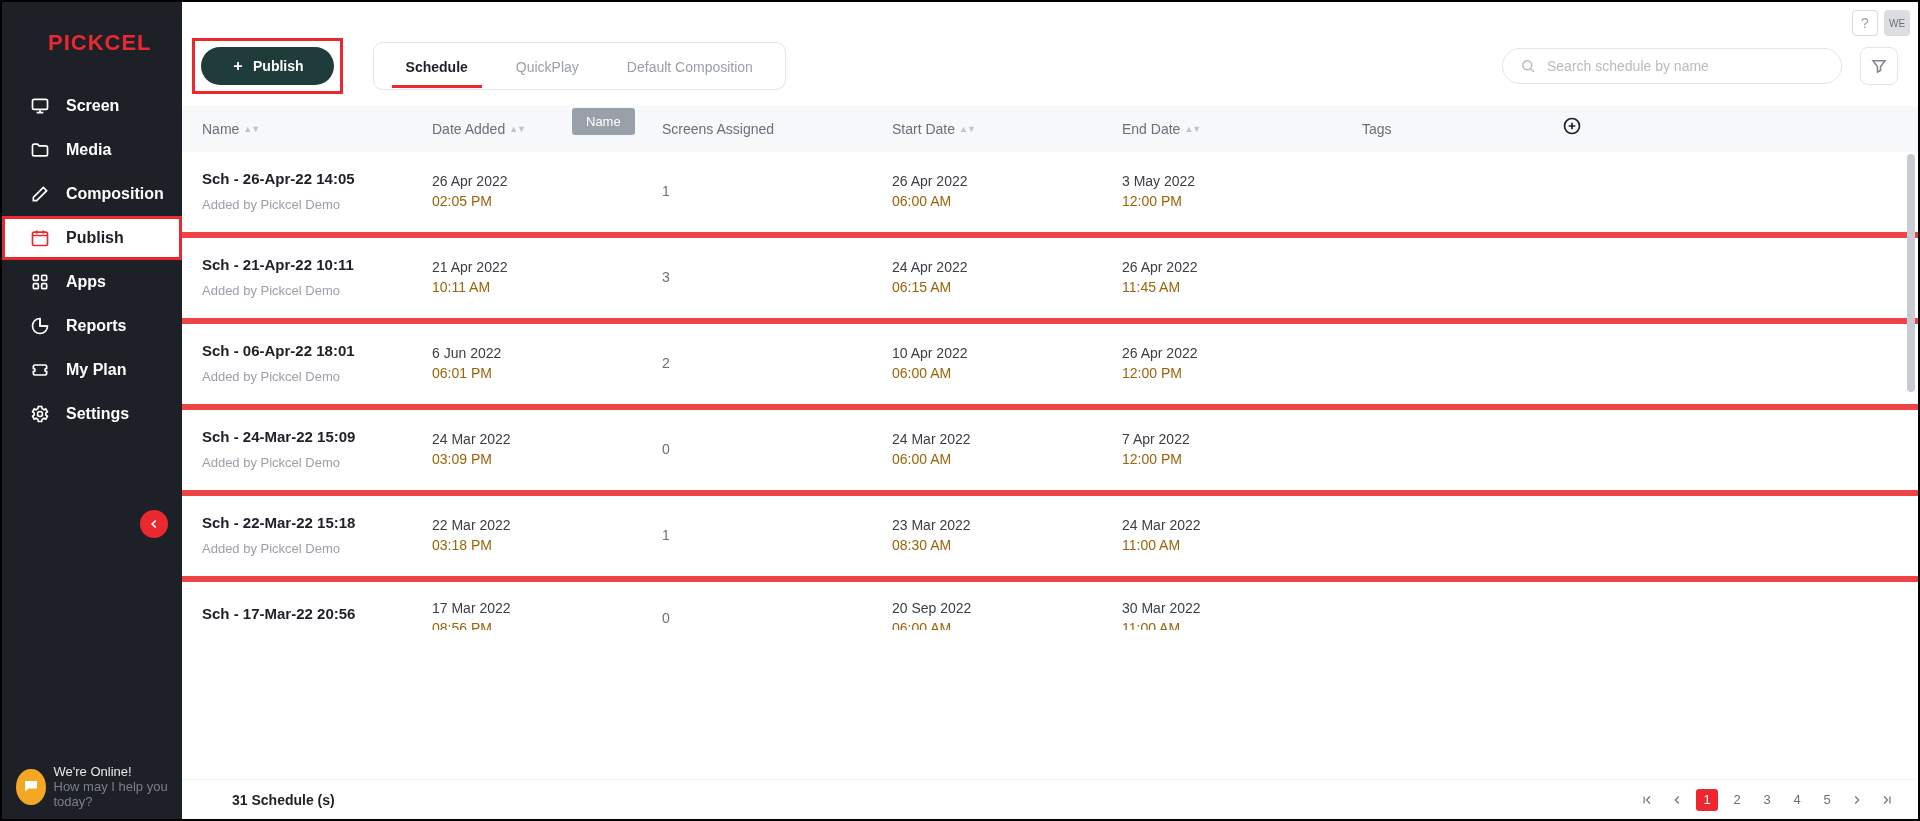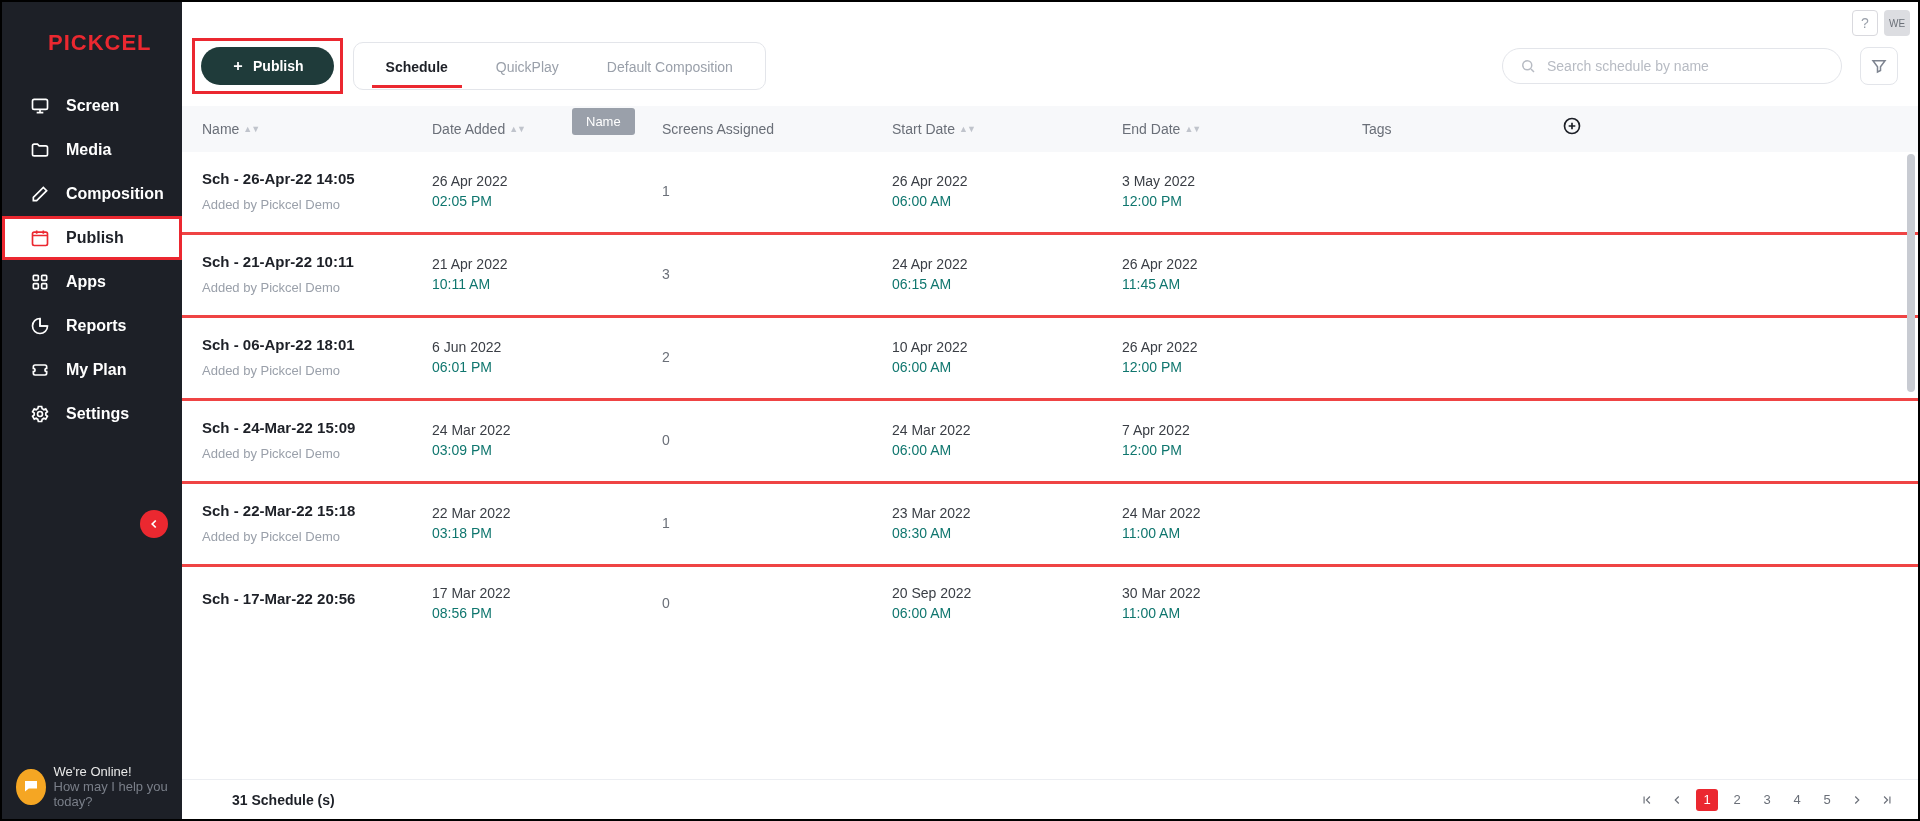--- a/index.html
+++ b/index.html
@@ -21,43 +21,43 @@
 
   .main { flex:1; position:relative; background:#fff; display:flex; flex-direction:column; }
 
   .topbar-right { position:absolute; right:8px; top:8px; display:flex; gap:6px; align-items:center; }
   .help-btn { width:26px; height:26px; border:1px solid #d9d9de; border-radius:4px; display:flex; align-items:center; justify-content:center; color:#9aa0aa; font-size:14px; background:#fff; cursor:pointer; }
   .avatar { width:26px; height:26px; background:#dcdde1; border-radius:4px; display:flex; align-items:center; justify-content:center; font-size:10px; color:#6b7078; }
 
   .toolbar-row { display:flex; align-items:center; padding:36px 20px 0 10px; gap:10px; }
   .publish-box { border:3px solid #eb2830; padding:6px; display:inline-flex; }
   .publish-btn { background:#1f3b3a; color:#fff; border:none; border-radius:22px; padding:11px 30px; font-size:14px; font-weight:600; display:flex; align-items:center; gap:8px; cursor:pointer; }
-  .tabs-wrap { margin-left:0; border:1px solid #e3e5ea; border-radius:10px; display:flex; align-items:center; padding:0 8px; height:48px; }
+  .tabs-wrap { margin-left:20px; border:1px solid #e3e5ea; border-radius:10px; display:flex; align-items:center; padding:0 8px; height:48px; }
   .tab { padding:14px 24px 12px; font-size:14px; color:#9aa0aa; cursor:pointer; position:relative; }
   .tab.active { color:#1d2027; font-weight:600; }
   .tab.active::after { content:""; position:absolute; left:10px; right:10px; bottom:-1px; height:3px; background:#eb2830; }
   .toolbar-spacer { flex:1; }
   .search-wrap { display:flex; align-items:center; gap:10px; border:1px solid #e3e5ea; border-radius:24px; padding:8px 16px; width:340px; color:#b7bbc3; }
   .search-wrap input { border:none; outline:none; flex:1; font-size:14px; color:#a21caf; }
   .search-wrap input::placeholder { color:#b7bbc3; }
   .filter-btn { width:38px; height:38px; border:1px solid #e3e5ea; border-radius:8px; display:flex; align-items:center; justify-content:center; color:#7e8490; cursor:pointer; margin-left:8px; }
 
   .table-area { margin-top:12px; position:relative; flex:1; overflow:hidden; }
   .thead { display:grid; grid-template-columns: 230px 230px 230px 230px 240px 200px 20px; padding:10px 20px; background:#f7f8fa; color:#6a6f78; font-size:14px; align-items:center; }
   .thead .col { display:flex; align-items:center; gap:4px; }
   .sort-ic { font-size:9px; color:#c0c4cc; letter-spacing:-1px; }
   .name-tooltip { position:absolute; left:390px; top:2px; background:#9aa0aa; color:#fff; font-size:13px; padding:6px 14px; border-radius:3px; }
   .add-col { color:#1d2027; font-size:22px; font-weight:bold; cursor:pointer; text-align:right; }
 
   .rows { overflow-y:auto; height:478px; position:relative; }
-  .row { display:grid; grid-template-columns: 230px 230px 230px 230px 240px 200px 20px; padding:18px 20px 20px; border-bottom:3px solid #ef4444; font-size:14px; color:#3a3e45; align-items:center; }
+  .row { display:grid; grid-template-columns: 230px 230px 230px 230px 240px 200px 20px; padding:18px 20px 20px; border-bottom:6px solid #ef4444; font-size:14px; color:#3a3e45; align-items:center; }
   .cell-title .name { color:#1d2027; font-weight:600; font-size:15px; }
   .cell-title .sub { color:#9aa0aa; font-size:13px; margin-top:10px; }
   .cell-date .d1 { color:#3a3e45; }
-  .cell-date .d2 { color:#0f766e; margin-top:4px; }
+  .cell-date .d2 { color:#a16207; margin-top:4px; }
   .cell-screens { color:#6a6f78; }
 
   .footer { height:40px; border-top:1px solid #eceef2; display:flex; align-items:center; padding:0 20px; font-size:14px; }
   .footer-count { color:#1d2027; font-weight:600; padding-left:30px; }
   .footer-spacer { flex:1; }
   .pager { display:flex; align-items:center; gap:8px; }
   .pg { min-width:22px; height:22px; display:flex; align-items:center; justify-content:center; color:#6a6f78; cursor:pointer; border-radius:3px; font-size:13px; }
   .pg.num.active { background:#eb2830; color:#fff; }
   .pg svg { width:14px; height:14px; }
 

